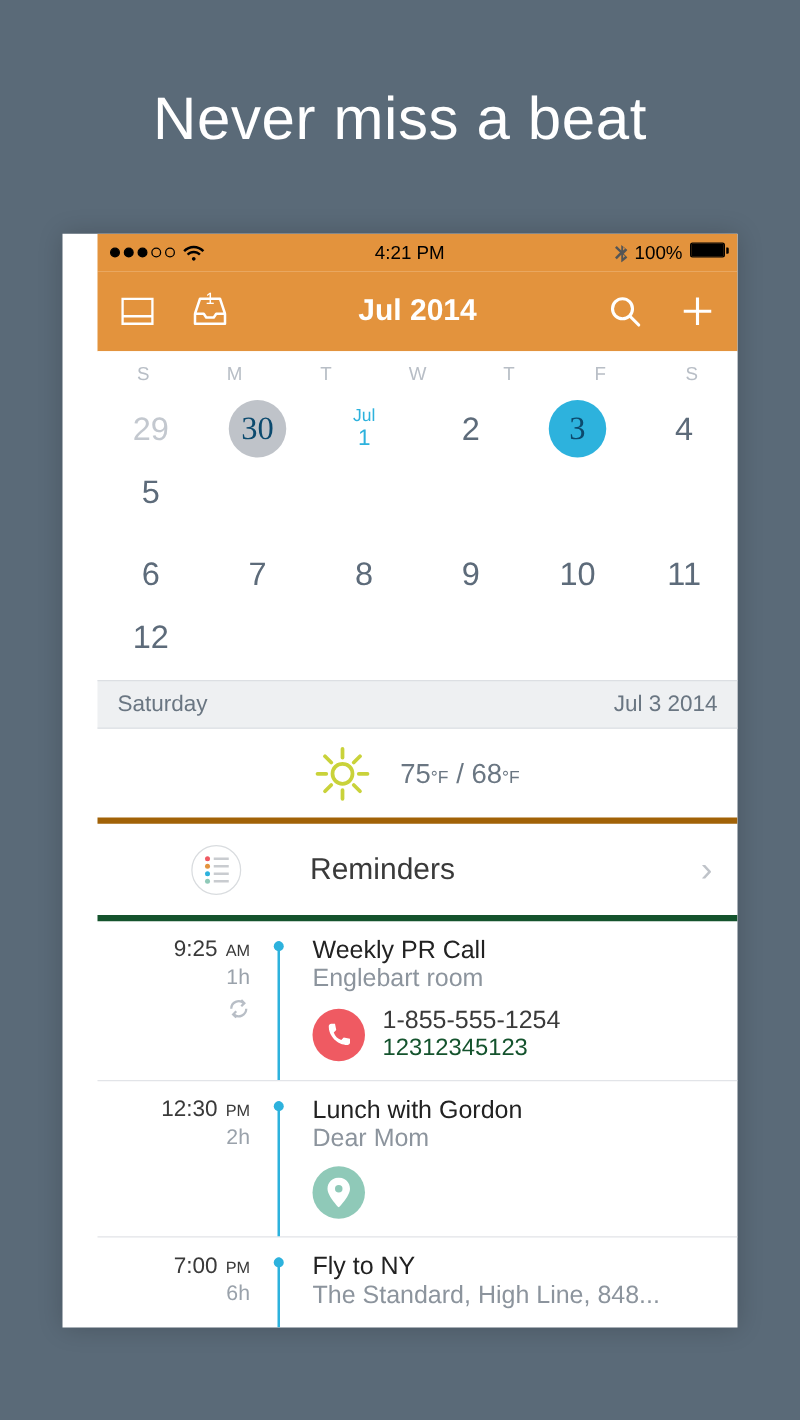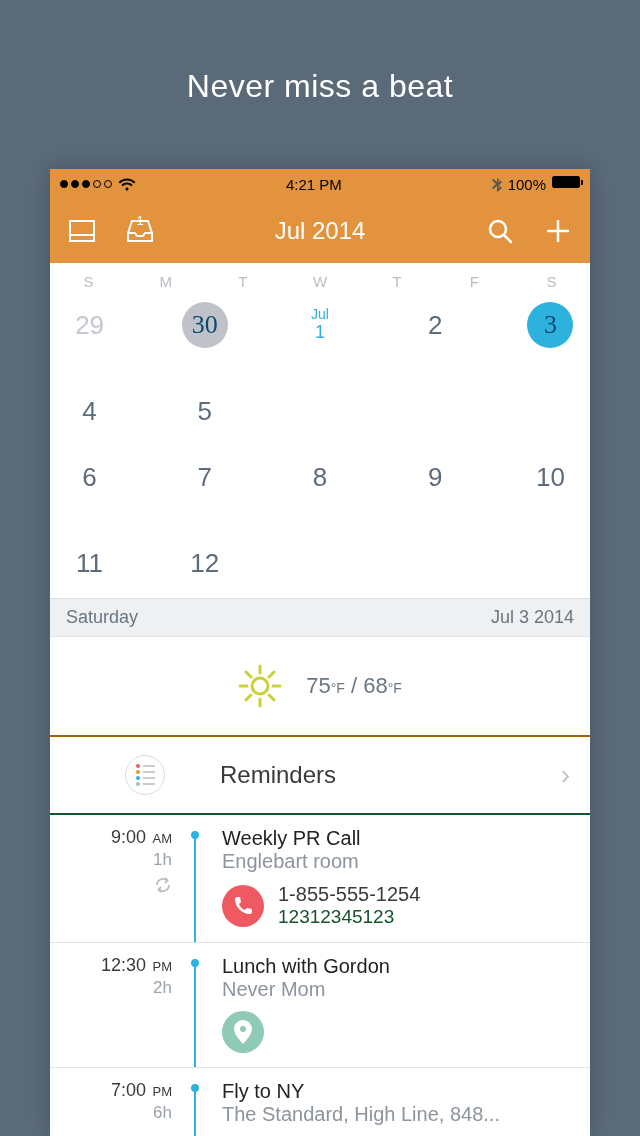--- a/index.html
+++ b/index.html
@@ -6,31 +6,32 @@
   html, body { width: 640px; height: 1136px; }
   body {
     background: #5a6a78;
     font-family: -apple-system, "Helvetica Neue", Helvetica, Arial, sans-serif;
     display: flex;
     flex-direction: column;
     align-items: center;
   }
   .tagline {
     color: #fff;
-    font-size: 32px;
+    font-size: 48px;
     font-weight: 300;
     margin-top: 68px;
     margin-bottom: 64px;
     letter-spacing: 0.5px;
   }
   .phone {
     width: 540px;
     background: #fff;
     overflow: hidden;
     box-shadow: 0 0 20px rgba(0,0,0,0.2);
+    padding-left: 28px;
   }
   
   .status-bar {
     background: #e3933d;
     height: 30px;
     display: flex;
     align-items: center;
     justify-content: space-between;
     padding: 0 10px;
     color: #000;
@@ -51,65 +52,64 @@
   .nav-bar {
     background: #e3933d;
     height: 64px;
     display: flex;
     align-items: center;
     justify-content: space-between;
     padding: 0 18px;
     color: #fff;
   }
   .nav-left, .nav-right { display: flex; align-items: center; gap: 30px; }
-  .nav-title { font-size: 24px; font-weight: 400; flex:1; text-align:center; }
+  .nav-title { font-size: 24px; font-weight: 700; flex:1; text-align:center; }
   .icon-btn { width: 28px; height: 28px; display:flex; align-items:center; justify-content:center; position:relative; }
   .badge-1 {
     position: relative;
   }
   .badge-1 .count { position:absolute; top:-4px; left:50%; transform:translateX(-50%); font-size:13px; color:#fff; }
   
   .week-header {
     display: grid; grid-template-columns: repeat(7,1fr);
     text-align: center; padding: 10px 0 4px; background:#fff;
   }
   .week-header div { color: #b8bec6; font-size: 15px; font-weight:400; }
   .week-row {
-    display: grid; grid-template-columns: repeat(5,1fr);
+    display: grid; grid-template-columns: repeat(6,1fr);
     text-align: center; padding: 6px 0 10px; background:#fff;
     align-items:center;
-    gap:36px;
   }
   .day-cell { color:#5d6b7a; font-size:26px; font-weight:300; height:50px; display:flex; align-items:center; justify-content:center; }
   .day-cell.dim { color:#c3c8cf; }
   .day-cell.circle-gray span, .day-cell.circle-blue span {
     width:46px; height:46px; border-radius:50%; display:flex; align-items:center; justify-content:center; color:#0c4a6e;font-family:Liberation Serif, serif;
   }
   .day-cell.circle-gray span { background:#bfc3c9; }
   .day-cell.circle-blue span { background:#2db2dd; }
   .day-cell.month-start { flex-direction:column; font-size:14px; color:#2db2dd; line-height:1.1; }
   .day-cell.month-start .num { font-size:18px; }
   
   .day-header {
     background:#eef0f2;
     display:flex; justify-content:space-between; align-items:center;
     padding: 8px 16px; color:#6a7682; font-size:18px;
     border-top:1px solid #dcdfe3; border-bottom:1px solid #dcdfe3;
   }
   
   .weather-row {
     display:flex; align-items:center; justify-content:center; gap:24px;
-    height:100px; border-bottom:2px solid #a16207;
+    height:76px; border-bottom:5px solid #a16207;
   }
   .weather-temp { color:#6a7682; font-size:22px; }
   .weather-temp .unit { font-size:14px; }
   
   .reminders-row {
     display:flex; align-items:center; height:78px; padding:0 20px;
-    border-bottom:2px solid #14532d;
+    border-bottom:5px solid #14532d;
   }
   .reminders-left { width:150px; display:flex; justify-content:center; }
   .reminders-icon {
     width:40px; height:40px; border-radius:50%; border:1px solid #d9dcdf;
     display:flex; align-items:center; justify-content:center; gap:2px; flex-direction:column;
   }
   .reminders-icon .line { display:flex; align-items:center; gap:3px; }
   .reminders-icon .dot { width:4px; height:4px; border-radius:50%; }
   .reminders-icon .bar { width:12px; height:2px; background:#c9ccd0; }
   .reminders-label { flex:1; color:#3a3a3a; font-size:24px; }
@@ -287,21 +287,21 @@
             <span class="bar"></span>
           </div>
       </div>
     </div>
     <div class="reminders-label">Reminders</div>
     <div class="chevron">›</div>
   </div>
 
   <div class="event-row">
     <div class="event-time">
-      <div><span class="tm">9:00</span> <span class="ampm">AM</span></div>
+      <div><span class="tm">9:25</span> <span class="ampm">AM</span></div>
       <div class="dur">1h</div>
       <div class="recur">
         <svg width="18" height="18" viewBox="0 0 18 18">
             <path d="M3 9a6 6 0 0 1 10-4.5M15 9a6 6 0 0 1-10 4.5" fill="none" stroke="#b8bec6" stroke-width="1.8"></path>
             <path d="M11 2l2.5 2.5L11 7M7 16l-2.5-2.5L7 11" fill="none" stroke="#b8bec6" stroke-width="1.8"></path>
           </svg>
       </div>
     </div>
     <div class="event-rail">
         <div class="tick"></div>
@@ -326,21 +326,21 @@
   <div class="event-row">
     <div class="event-time">
       <div><span class="tm">12:30</span> <span class="ampm">PM</span></div>
       <div class="dur">2h</div>
     </div>
     <div class="event-rail">
         <div class="tick"></div>
       </div>
     <div class="event-body">
       <div class="event-title">Lunch with Gordon</div>
-      <div class="event-sub">Never Mom</div>
+      <div class="event-sub">Dear Mom</div>
       <div class="event-contact">
         <div class="contact-icon green">
           <svg width="20" height="24" viewBox="0 0 20 24">
               <path d="M10 0C5 0 1 4 1 9c0 6 9 15 9 15s9-9 9-15c0-5-4-9-9-9zm0 12a3 3 0 1 1 0-6 3 3 0 0 1 0 6z" fill="#fff"></path>
             </svg>
         </div>
       </div>
     </div>
   </div>
 

